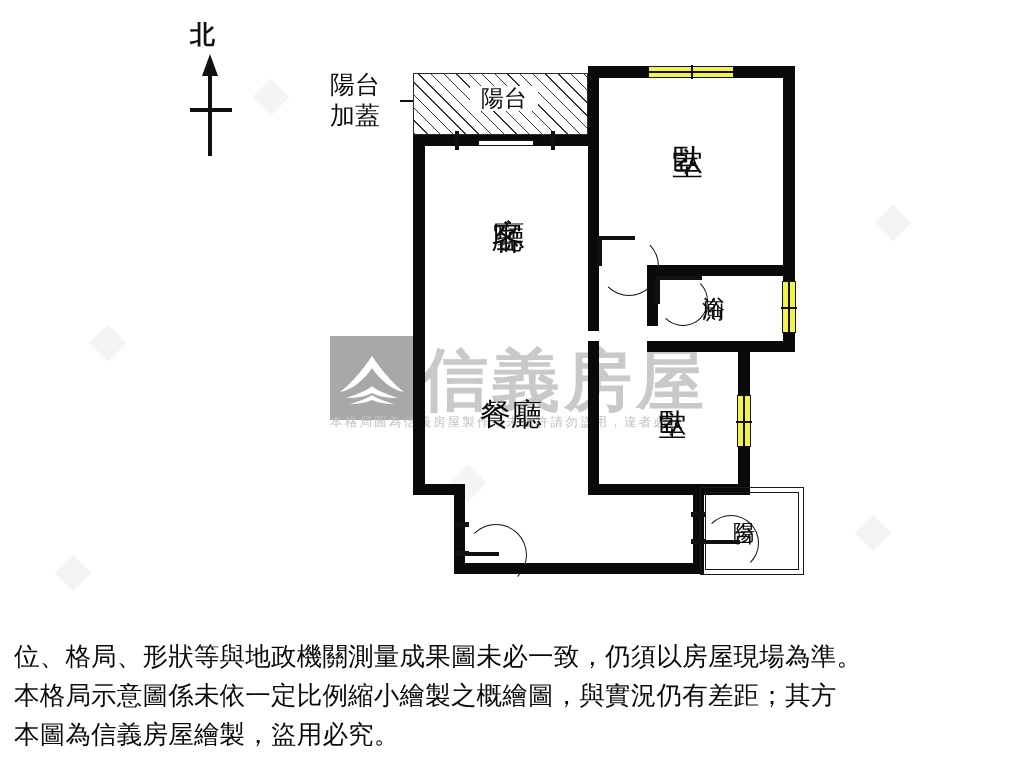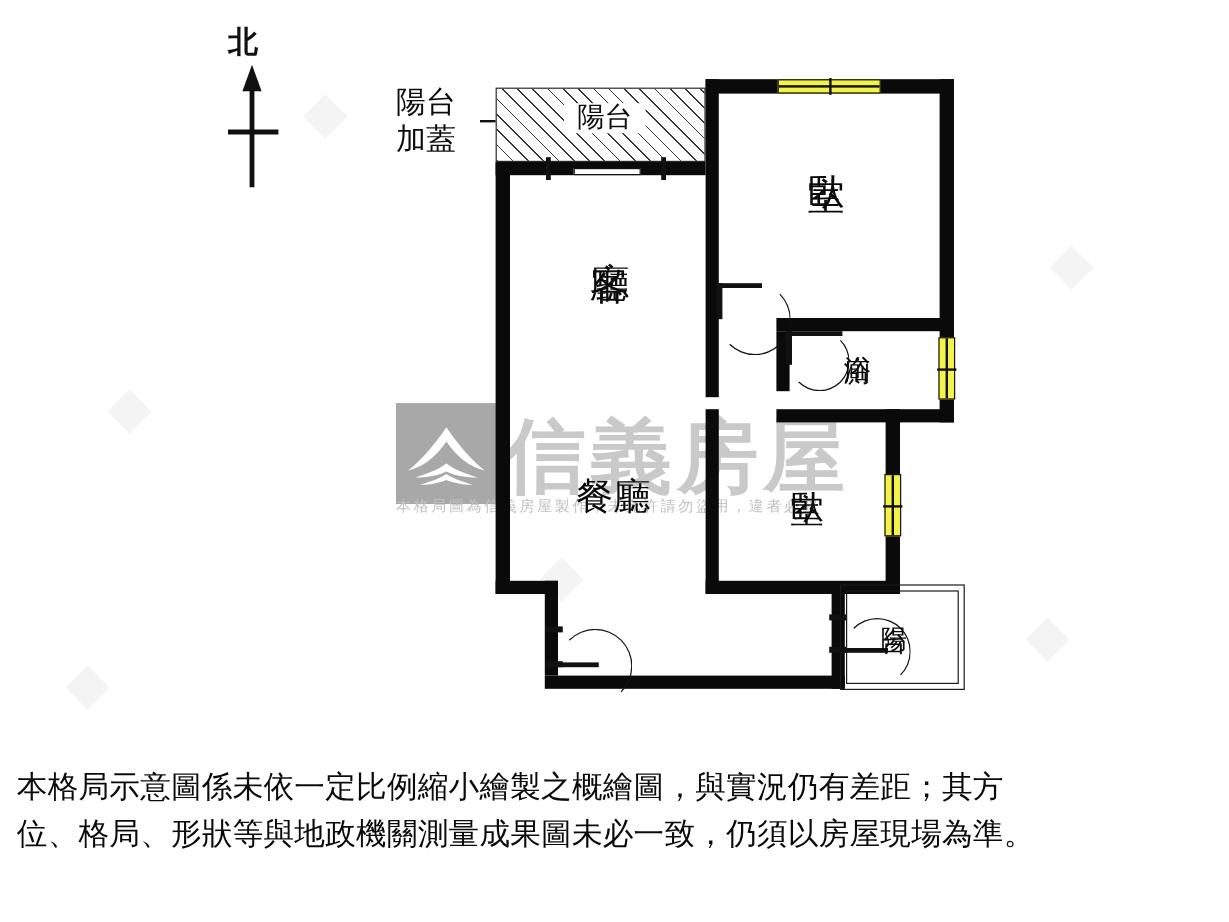--- a/index.html
+++ b/index.html
@@ -284,17 +284,18 @@
 
   <div class="label vert" style="left:702px; top:278px; font-size:23px;">浴廁</div>
 
   <div class="label vert" style="left:658px; top:388px; font-size:28px;">臥室</div>
 
   <div class="label" style="left:462px; top:399px; width:80px; font-size:31px;text-align:right;">餐廳</div>
 
   <div class="label vert" style="left:733px; top:505px; font-size:22px;">陽台</div>
 
   <div class="disclaimer">
+    <div>位、格局、形狀等與地政機關測量成果圖未必一致，仍須以房屋現場為準。</div>
     <div>本格局示意圖係未依一定比例縮小繪製之概繪圖，與實況仍有差距；其方</div>
-    <div>位、格局、形狀等與地政機關測量成果圖未必一致，仍須以房屋現場為準。</div>
+    <div>本圖為信義房屋繪製，盜用必究。</div>
   </div>
 
 </div>
 
 </body></html>

